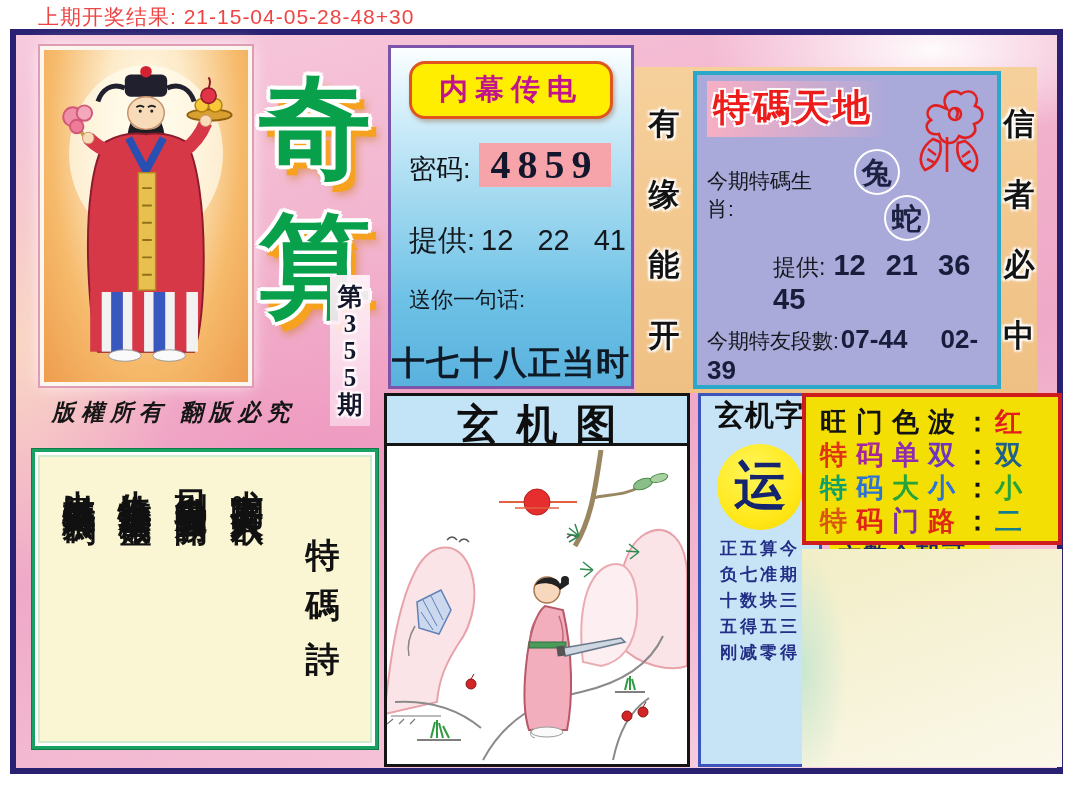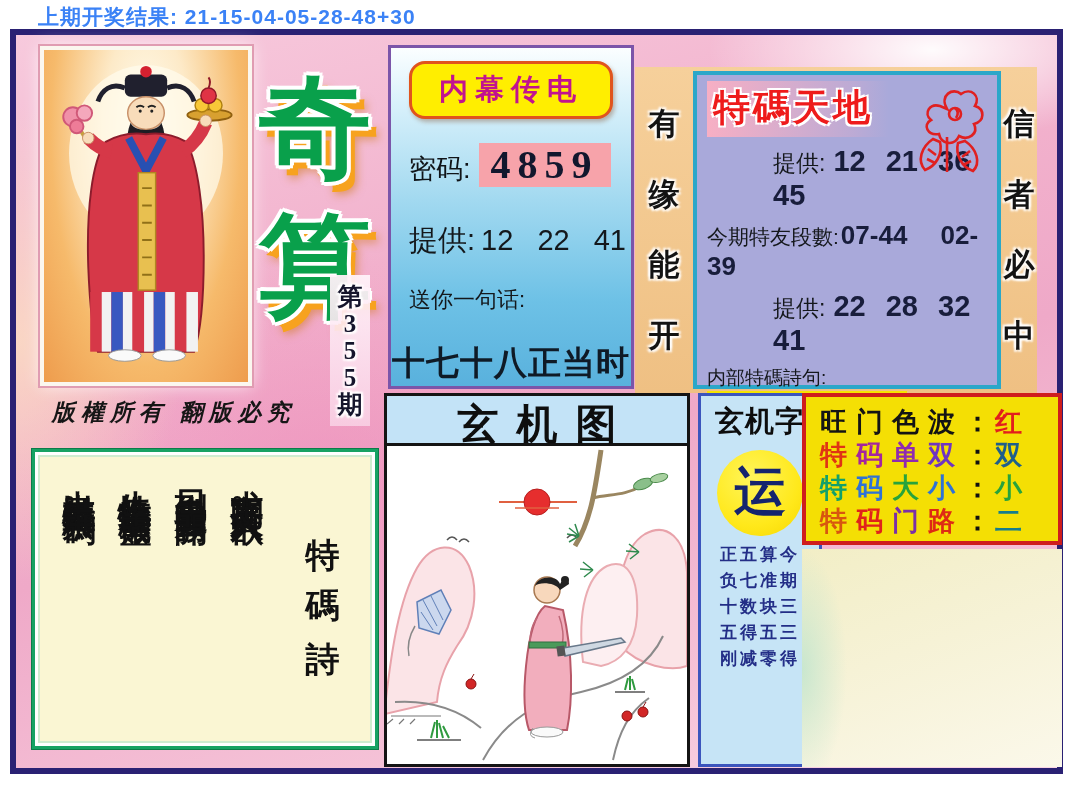--- a/index.html
+++ b/index.html
@@ -1,20 +1,20 @@
 <!DOCTYPE html>
 <html><head>
 <meta charset="utf-8">
 <style>
   * { margin:0; padding:0; box-sizing:border-box; }
   body { width:1080px; height:789px; background:#ffffff; position:relative; overflow:hidden;
          font-family:"Liberation Sans","DejaVu Sans",sans-serif; }
 
-  .top-result { position:absolute; left:38px; top:3px; font-size:21px; font-weight:bold;
-                color:#3b82f6; letter-spacing:1px;text-align:right; }
+  .top-result { position:absolute; left:38px; top:3px; font-size:21px; font-weight:normal;
+                color:#ef4444; letter-spacing:1px;text-align:right; }
 
   .frame { position:absolute; left:10px; top:29px; width:1053px; height:745px;
            border:6px solid #2a2173;
            background:
              radial-gradient(ellipse 320px 130px at 88% 2%, rgba(255,255,255,.95), rgba(255,255,255,0) 70%),
              radial-gradient(ellipse 240px 340px at 0% 42%, rgba(255,238,190,.6), rgba(255,238,190,0) 70%),
              radial-gradient(ellipse 420px 300px at 30% 60%, rgba(238,130,180,.45), rgba(238,130,180,0) 75%),
              linear-gradient(165deg,#f7cadd 0%,#f2b2cd 32%,#efa9c8 55%,#f5c2d7 82%,#fad6e6 100%); }
 
   
@@ -104,21 +104,21 @@
   
   .pic-box { position:absolute; left:368px; top:358px; width:306px; height:374px;
              border:3px solid #141414; background:#fff; display:flex; flex-direction:column; }
   .pic-header { height:50px; background:#c3e3f7; border-bottom:3px solid #141414; text-align:center;
                 font-family:"Liberation Serif","DejaVu Serif",serif; font-size:41px; font-weight:bold;
                 letter-spacing:18px; color:#0e0e0e; line-height:56px; padding-left:18px; }
   .pic-canvas { flex:1; } .pic-canvas svg { width:100%; height:100%; display:block; }
 
   
   .word-col { position:absolute; left:682px; top:358px; width:124px; height:374px;
-              background:#c6e4f6; border:3px solid #3b55bd; padding-top:6px; text-align:center; }
+              background:#c6e4f6; border:3px solid #3b55bd; text-align:center; }
   .word-title { font-family:"Liberation Serif","DejaVu Serif",serif; font-size:29px; font-weight:bold;
                 letter-spacing:1px; color:#0d0d0d; }
   .word-circle { width:86px; height:86px; margin:8px auto 6px;
                  background:radial-gradient(circle at 40% 32%, #fff55a, #ffe81a 62%, #f6d600);
                  border-radius:50%; line-height:84px; font-family:"Liberation Serif","DejaVu Serif",serif;
                  font-size:52px; font-weight:bold; color:#15246e; }
   .verse-row { font-family:"Liberation Serif","DejaVu Serif",serif; font-size:17px; font-weight:bold;
                color:#232e87; letter-spacing:3px; line-height:26px; }
 
   
@@ -245,20 +245,24 @@
         <g fill="none" stroke="#e02020" stroke-width="2.6">
           <path d="M46,32 C38,18 52,10 60,17 C70,10 80,19 74,29 C84,32 84,44 73,47 C78,57 67,64 58,59 C53,70 40,67 38,57 C27,59 21,48 30,43 C22,36 29,26 39,29 Z"></path>
           <circle cx="54" cy="37" r="6"></circle>
           <path d="M54,31 q5,4 1,10"></path>
           <path d="M32,62 C20,70 16,84 24,93 C35,89 42,77 39,65 Z"></path>
           <path d="M64,64 C76,72 80,86 72,94 C61,90 54,78 57,66 Z"></path>
           <path d="M46,60 L46,95"></path>
           <path d="M27,72 l8,6 M26,82 l8,4 M69,74 l-8,6 M70,84 l-8,4"></path>
         </g>
       </svg>
+      <div class="z-row">
+        <span>今期特碼生肖:</span>
+        <span id="zodiac-spans"><span class="z-circle">兔</span><span class="z-circle">蛇</span></span>
+      </div>
       <div class="t-provide">
         <span>提供:</span><span class="nums">12 21 36 45</span>
       </div>
       <div class="t-range">
         <span>今期特友段數:</span><span class="vals">07-44 02-39</span>
       </div>
       <div class="t-provide">
         <span>提供:</span><span class="nums">22 28 32 41</span>
       </div>
       <div class="t-poem">

